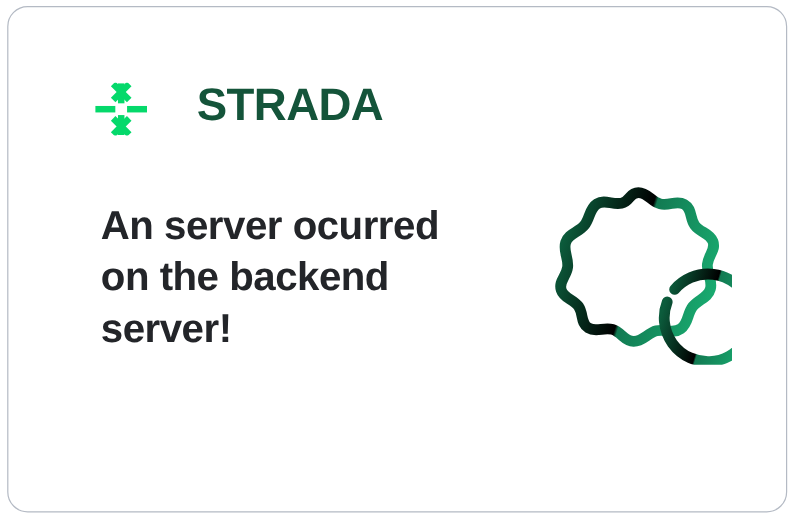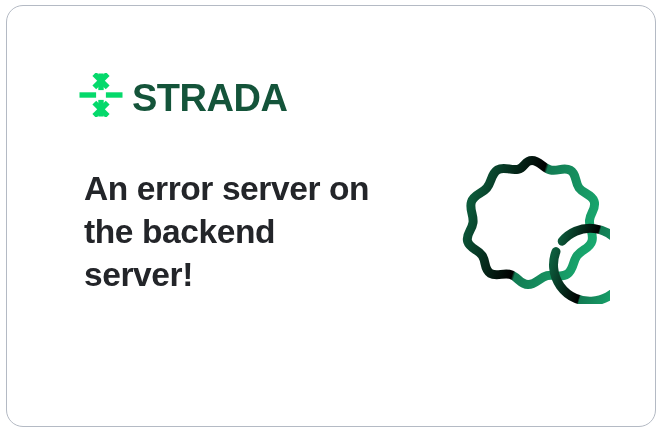--- a/index.html
+++ b/index.html
@@ -25,22 +25,23 @@
     border: 1px solid #b4bac4;
     border-radius: 17px;
   }
 
   
   #brand {
     position: absolute;
     left: 72px;
     top: 63px;
     display: flex;
-    align-items: flex-end;
+    align-items: flex-start;
     height: 48px;
+    gap: 32px;
   }
   #brand-mark {
     width: 44px;
     height: 44px;
     display: block;
     flex: none;
   }
   #brand-wordmark {
     margin-left: 9px;
     font-family: "Liberation Sans", sans-serif;
@@ -94,21 +95,21 @@
 
         <rect x="19.3" y="-1.8" width="5.4" height="18.9" transform="rotate(45 22 7.65)"></rect>
         <rect x="19.3" y="-1.8" width="5.4" height="18.9" transform="rotate(-45 22 7.65)"></rect>
         <rect x="19.3" y="26.9" width="5.4" height="18.9" transform="rotate(-45 22 36.35)"></rect>
         <rect x="19.3" y="26.9" width="5.4" height="18.9" transform="rotate(45 22 36.35)"></rect>
       </g>
     </svg>
     <span id="brand-wordmark">STRADA</span>
   </div>
 
-  <h1 id="error-headline">An error server on the backend server!</h1>
+  <h1 id="error-headline">An server ocurred on the backend server!</h1>
 
   <svg id="gear-illustration" viewBox="0 0 156 156" aria-hidden="true">
     <defs>
       <linearGradient id="gearGrad" x1="0" y1="0.35" x2="1" y2="0.65">
         <stop offset="0%" stop-color="#0c5c3c"></stop>
         <stop offset="48%" stop-color="#11build"></stop>
         <stop offset="50%" stop-color="#127a52"></stop>
         <stop offset="100%" stop-color="#19a96f"></stop>
       </linearGradient>
     </defs>

